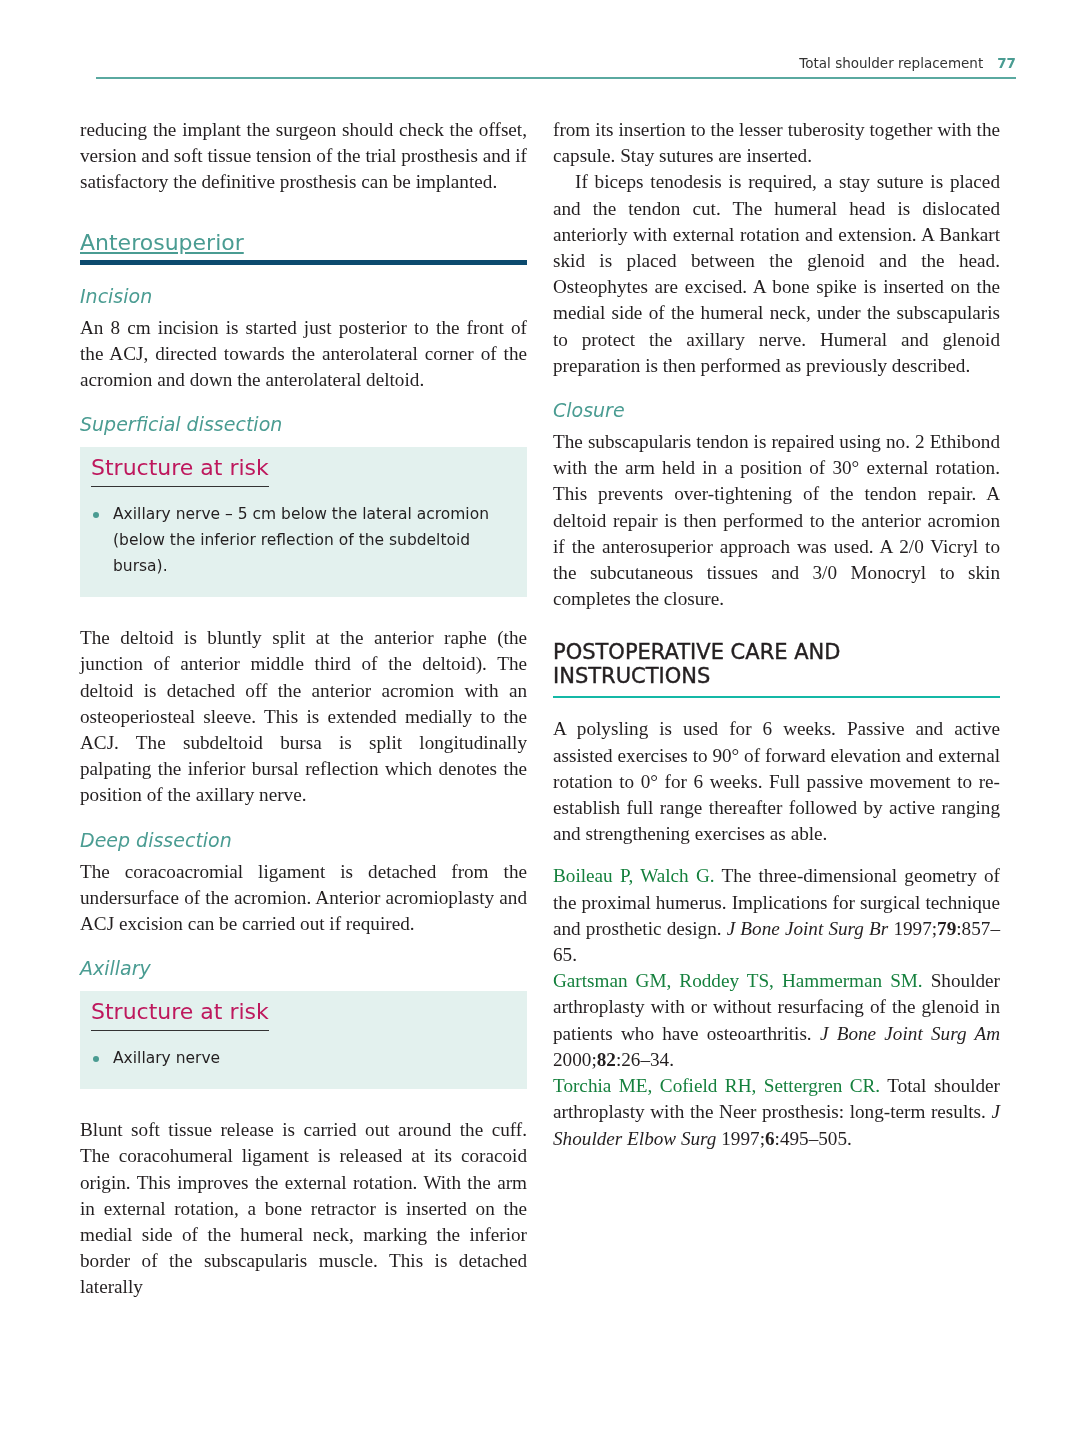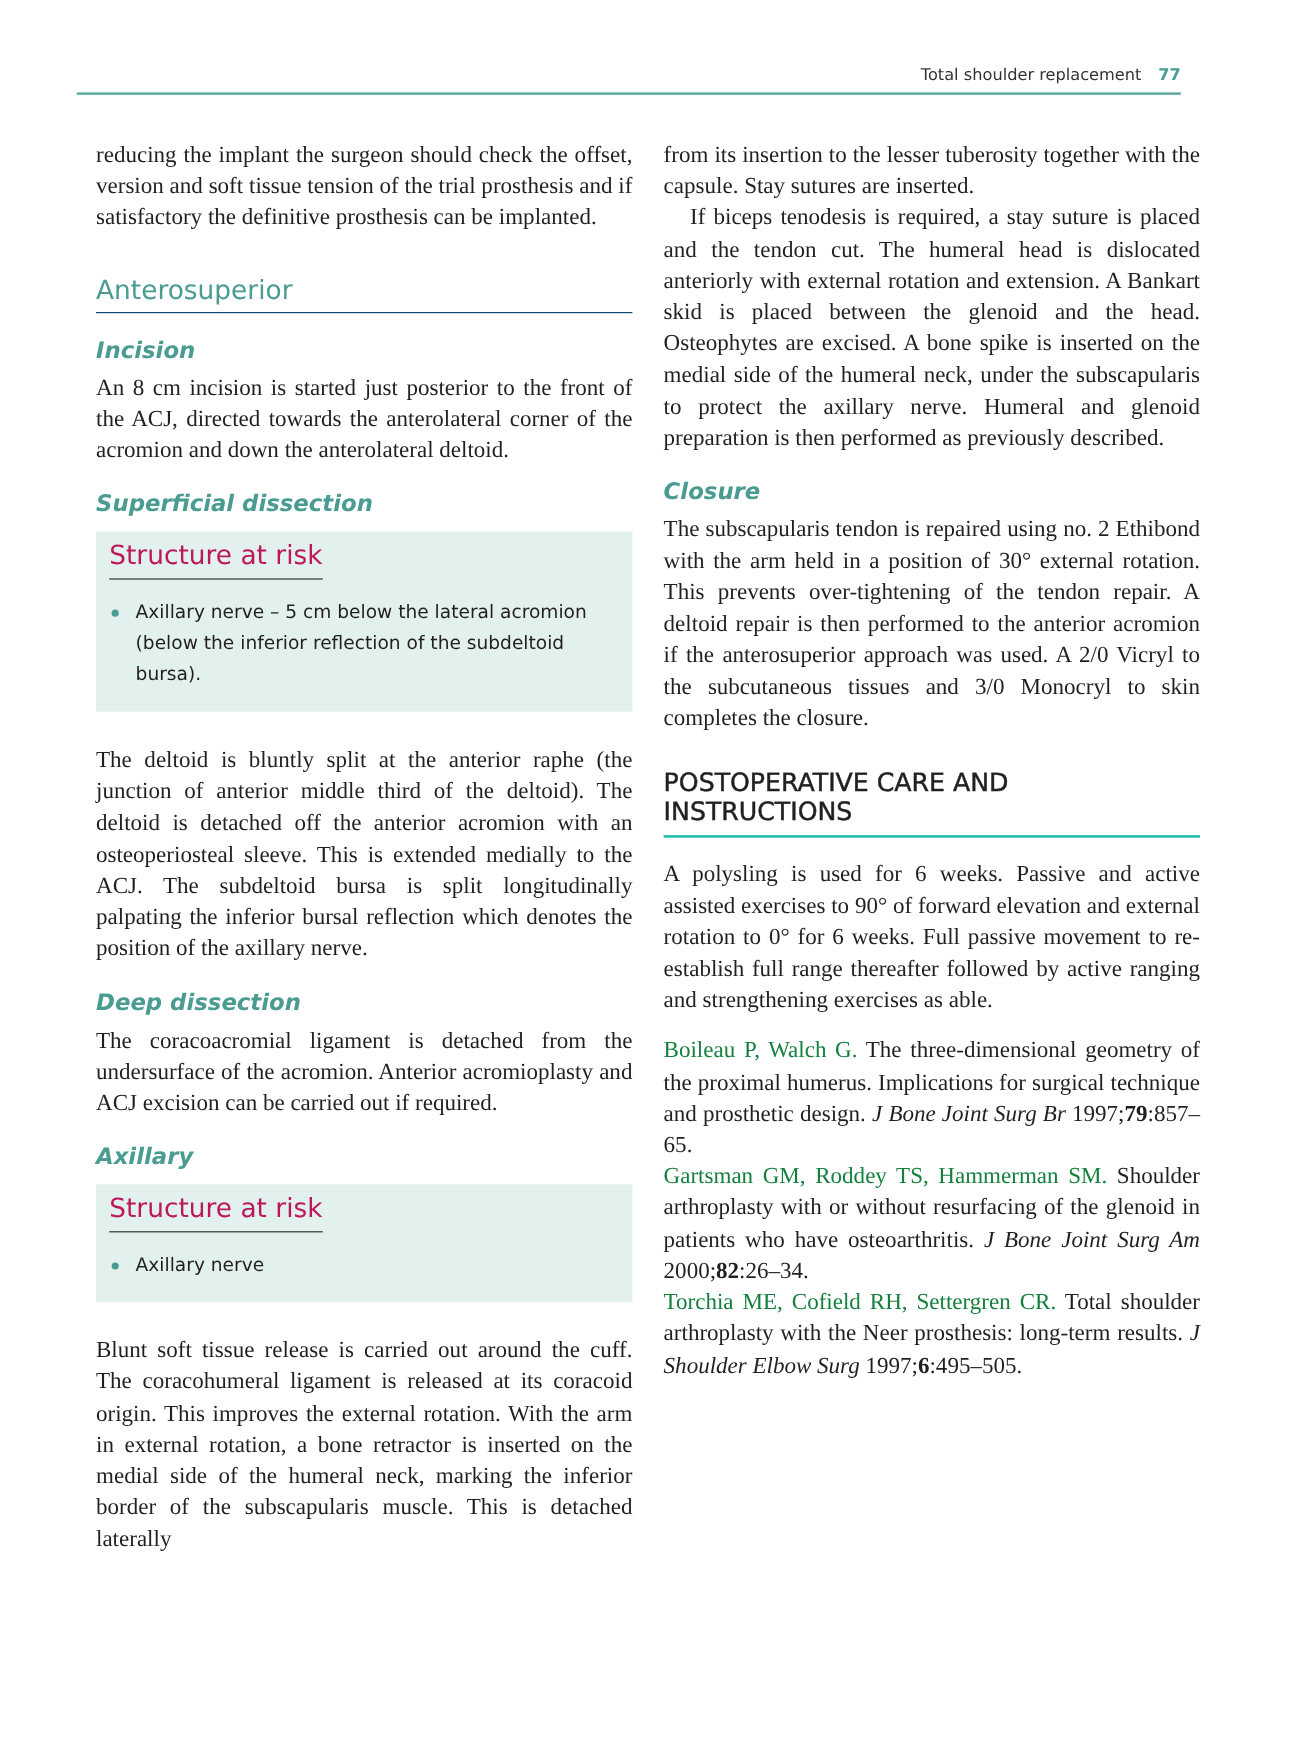--- a/index.html
+++ b/index.html
@@ -1,25 +1,25 @@
 <!DOCTYPE html>
 <html><head>
 <meta charset="utf-8">
 <style>
   html, body { margin: 0; padding: 0; background: #ffffff; }
   body { width: 1080px; height: 1452px; position: relative; overflow: hidden; color: #231f20; }
-  .running-head { position: absolute; left: 64px; width: 920px; top: 55px; height: 22px; border-bottom: 2px solid #5aa9a0; text-align: right; font-family: "DejaVu Sans", sans-serif; font-size: 13.5px; color: #333; }
+  .running-head { position: absolute; left: 96px; width: 920px; top: 55px; height: 22px; border-bottom: 2px solid #5aa9a0; text-align: right; font-family: "DejaVu Sans", sans-serif; font-size: 13.5px; color: #333; }
   .running-head .pg { color: #4a9c92; font-weight: bold; margin-left: 14px; }
   .col { position: absolute; top: 117px; width: 447px; }
   .col.left { left: 80px; }
   .col.right { left: 553px; }
   p.body { font-family: "Liberation Serif", serif; font-size: 19.2px; line-height: 26.2px; margin: 0; text-align: justify; hyphens: auto; }
   p.indent { text-indent: 22px; }
-  h2.sec { font-family: "DejaVu Sans", sans-serif; font-weight: normal; color: #4a9c92; font-size: 22px; margin: 34px 0 0 0; padding-bottom: 5px; border-bottom: 1px solid #0c4a6e; }
-  h3.sub { font-family: "DejaVu Sans", sans-serif; font-weight: bold; font-style: italic; color: #4a9c92; font-size: 19px; margin: 20px 0 8px 0; }
+  h2.sec { font-family: "DejaVu Sans", sans-serif; font-weight: normal; color: #4a9c92; font-size: 22px; margin: 34px 0 0 0; padding-bottom: 5px; border-bottom: 5px solid #0c4a6e; text-decoration: underline; }
+  h3.sub { font-family: "DejaVu Sans", sans-serif; font-weight: normal; font-style: italic; color: #4a9c92; font-size: 19px; margin: 20px 0 8px 0; }
   h2.caps { font-family: "DejaVu Sans", sans-serif; color: #231f20; font-size: 21px; line-height: 24px; font-weight: normal; margin: 28px 0 0 0; padding-bottom: 8px; border-bottom: 2px solid #14b8a6; -webkit-text-stroke: 0.4px #231f20; }
   .risk-box { background: #e3f1ee; padding: 8px 12px 18px 11px; margin: 12px 0 28px 0; }
   .risk-box .rt { display: inline-block; font-family: "DejaVu Sans", sans-serif; color: #be185d; font-size: 22px; padding-bottom: 6px; border-bottom: 1.5px solid #333; margin-bottom: 14px; }
   .risk-box ul { margin: 0; padding: 0; list-style: none; }
   .risk-box li { font-family: "DejaVu Sans", sans-serif; font-size: 15.5px; line-height: 26px; padding-left: 22px; position: relative; }
   .risk-box li .dot { position: absolute; left: 2px; top: 11px; width: 6px; height: 6px; border-radius: 50%; background: #4a9c92; }
   .ref { font-family: "Liberation Serif", serif; font-size: 19.2px; line-height: 26.2px; text-align: justify; margin: 0; }
   .ref .au { color: #15803d; }
   .ref i { font-style: italic; }
   .ref b { font-weight: bold; }

